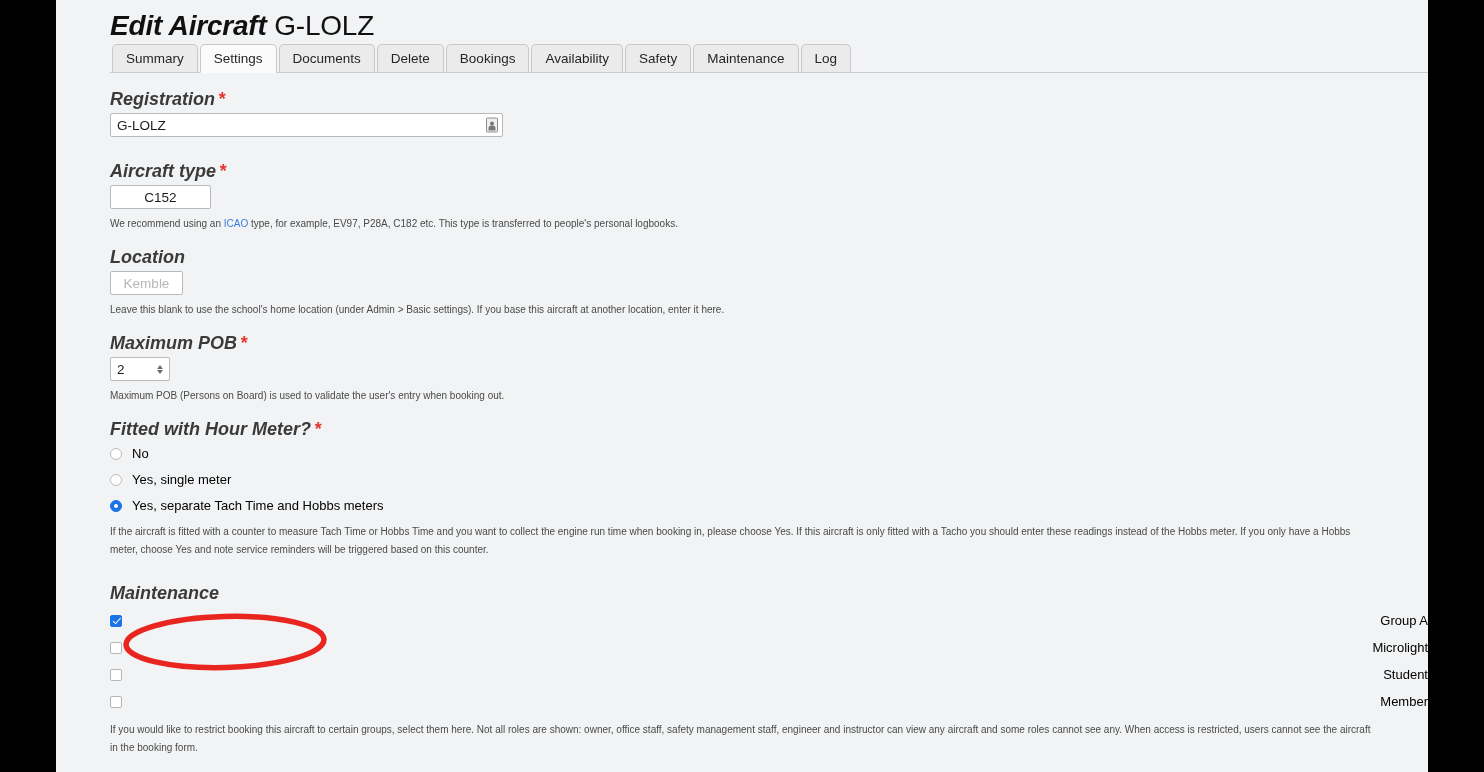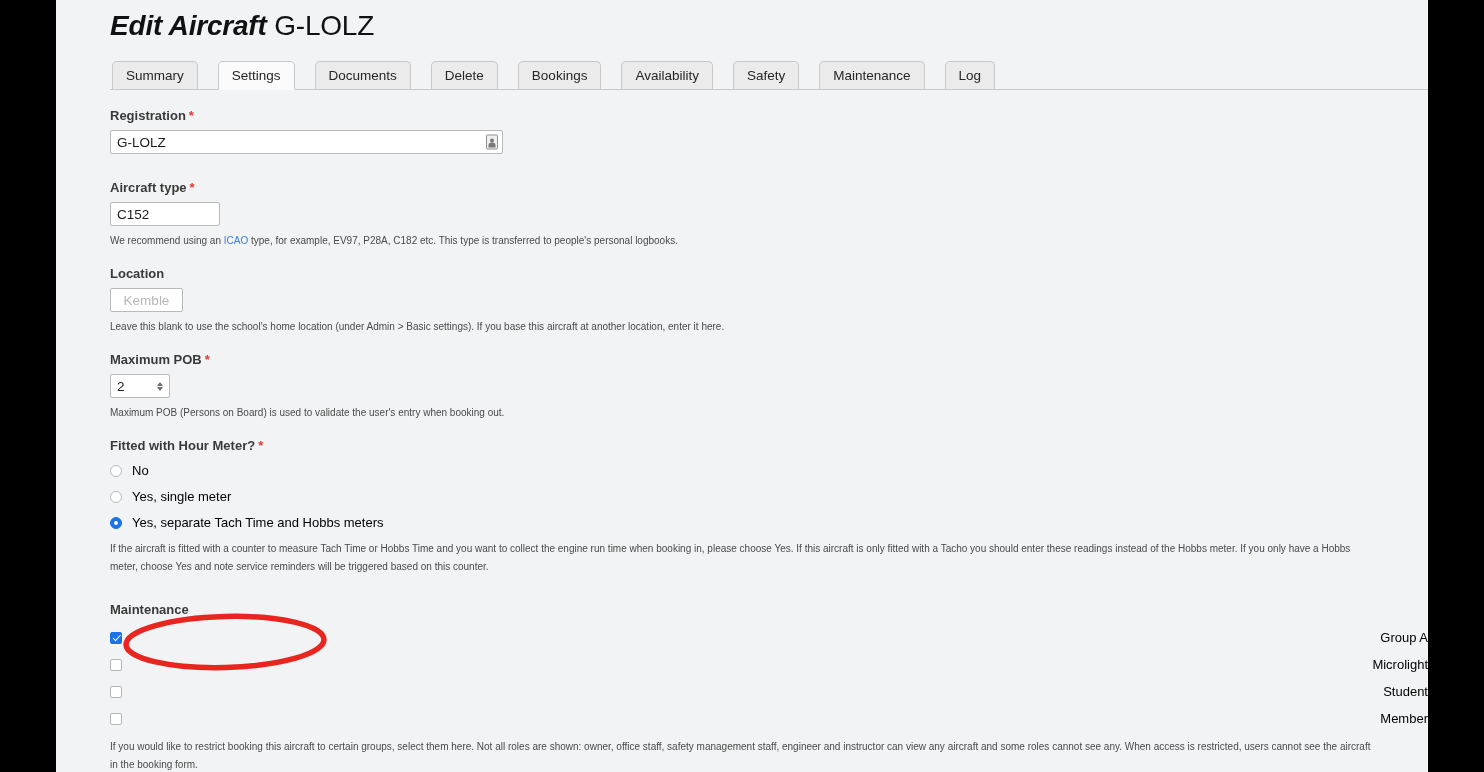--- a/index.html
+++ b/index.html
@@ -41,26 +41,25 @@
   }
   .page-title .ital {
     font-style: italic;
     font-weight: 700;
   }
   .page-title .reg { font-style: normal; font-weight: 400; }
 
   
   .tabs {
     position: relative;
-    margin-top: 17px;
     height: 29px;
     border-bottom: 1px solid #c9c9c9;
     display: flex;
     align-items: flex-start;
-    gap: 20px;
+    gap: 2px;
     padding-left: 2px;
   }
   .tab {
     position: relative;
     display: inline-flex;
     align-items: center;
     justify-content: center;
     height: 28px;
     padding: 0 13px;
     font-size: 13.5px;
@@ -78,44 +77,45 @@
     height: 29px;
     margin-bottom: -1px;
     border-bottom: 1px solid #fbfbfb;
     z-index: 2;
   }
 
   
   .form { padding-top: 18px; }
   .field { margin-bottom: 0; }
   .label {
-    font-size: 13px;
+    font-size: 18px;
     font-weight: 700;
     color: #3a3a3a;
     line-height: 16px;
     margin-bottom: 6px;
     display: block;
+    font-style: italic;
   }
   .req { color: #e2372f; font-weight: 700; margin-left: 3px; }
 
   .input {
     display: block;
     height: 24px;
     border: 1px solid #b9b9b9;
     background: #fff;
     border-radius: 2px;
     font-family: "Liberation Sans", sans-serif;
     font-size: 13.5px;
     color: #1c1c1c;
     padding: 0 6px;
     outline: none;
   }
   .input::placeholder { color: #b7b7b7; }
   .input-reg { width: 393px; padding-right: 26px; }
-  .input-type { width: 110px; }
+  .input-type { width: 101px; text-align: center; }
   .input-loc { width: 73px; text-align: center; }
 
   .input-wrap { position: relative; display: inline-block; }
   .autofill-icon {
     position: absolute;
     right: 5px; top: 50%;
     transform: translateY(-50%);
     width: 12px; height: 15px;
     border: 1px solid #8f8f8f;
     border-radius: 1.5px;

